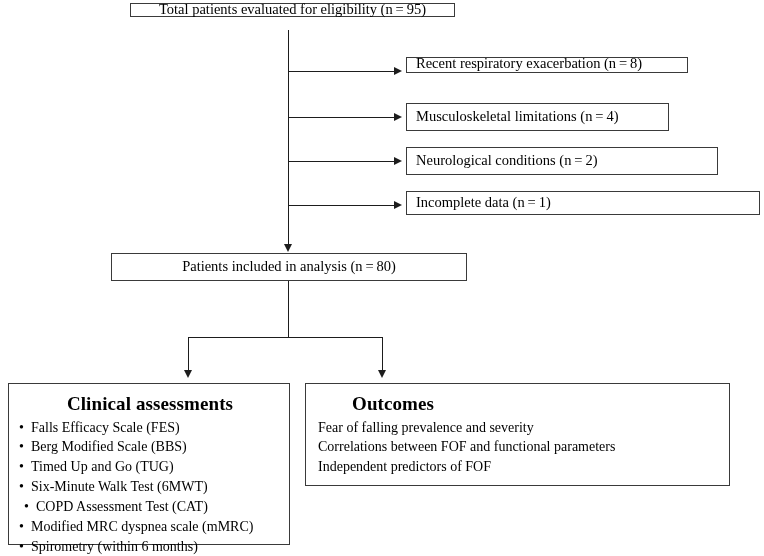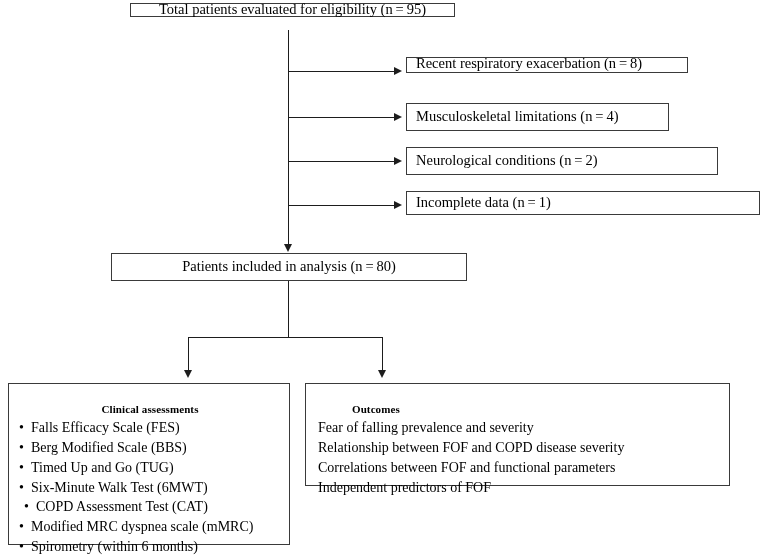--- a/index.html
+++ b/index.html
@@ -45,24 +45,23 @@
     box-sizing: border-box;
     border: 1.4px solid #3a3a3a;
     background: #ffffff;
     font-size: 14.5px;
     color: #000000;
     padding: 6px 8px 6px 10px;
   }
   .panel-title {
     font-weight: bold;
     text-align: center;
-    font-size: 11px;
+    font-size: 19px;
     line-height: 1.45;
     letter-spacing: 0.1px;
-    margin-top: 12px;
   }
   .panel-title.indent-left {
     text-align: left;
     padding-left: 34px;
   }
   .panel-list {
     list-style: none;
     margin: 0;
     padding: 0;
   }
@@ -164,19 +163,18 @@
       <li class="extra-indent">COPD Assessment Test (CAT)</li>
       <li>Modified MRC dyspnea scale (mMRC)</li>
       <li>Spirometry (within 6 months)</li>
     </ul>
   </div>
 
   <div class="panel" style="left:305px; top:383px; width:425px; height:103px; padding-left:12px;">
     <div class="panel-title indent-left">Outcomes</div>
     <ul class="panel-list">
       <li>Fear of falling prevalence and severity</li>
-      <li>Relationship between FOF and COPD disease severity</li>
       <li>Correlations between FOF and functional parameters</li>
       <li>Independent predictors of FOF</li>
     </ul>
   </div>
 
 </div>
 
 </body></html>

